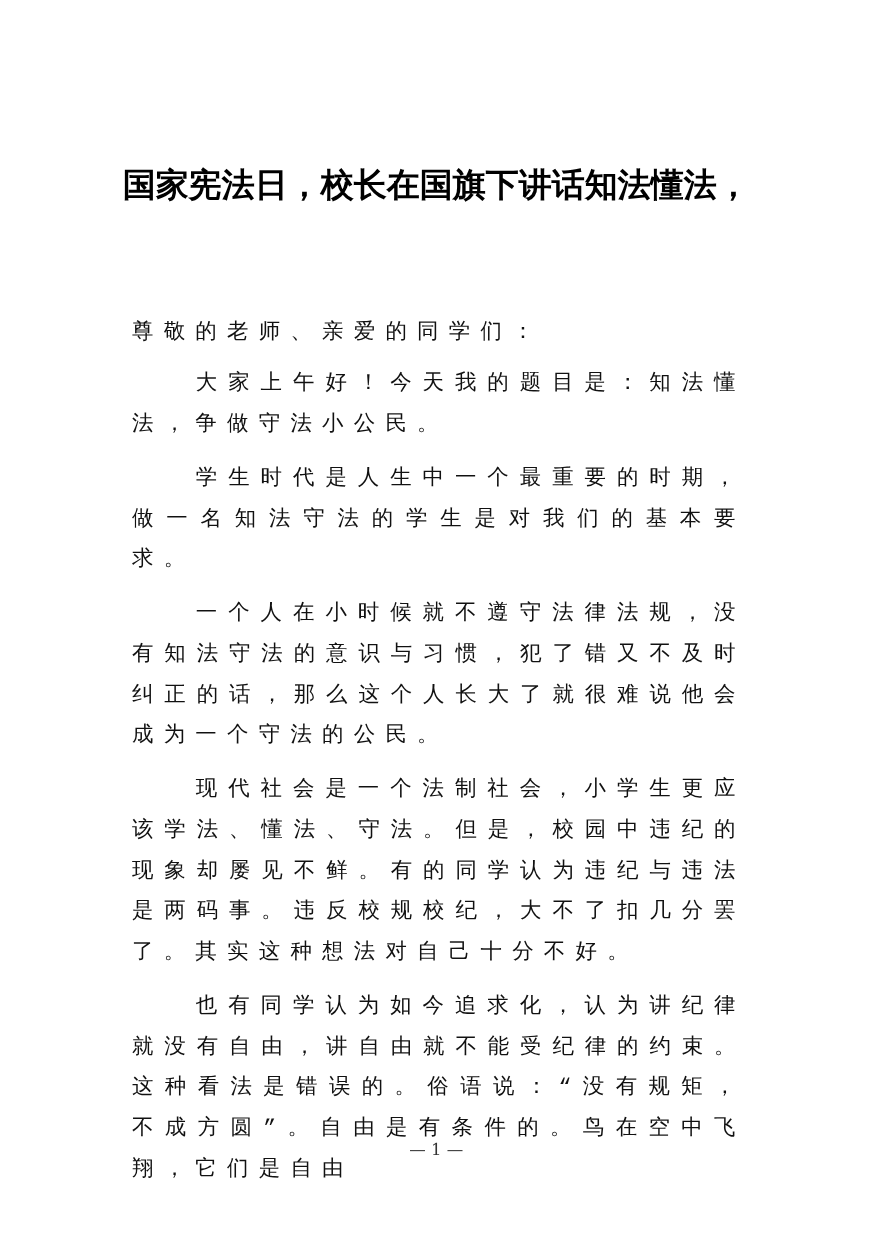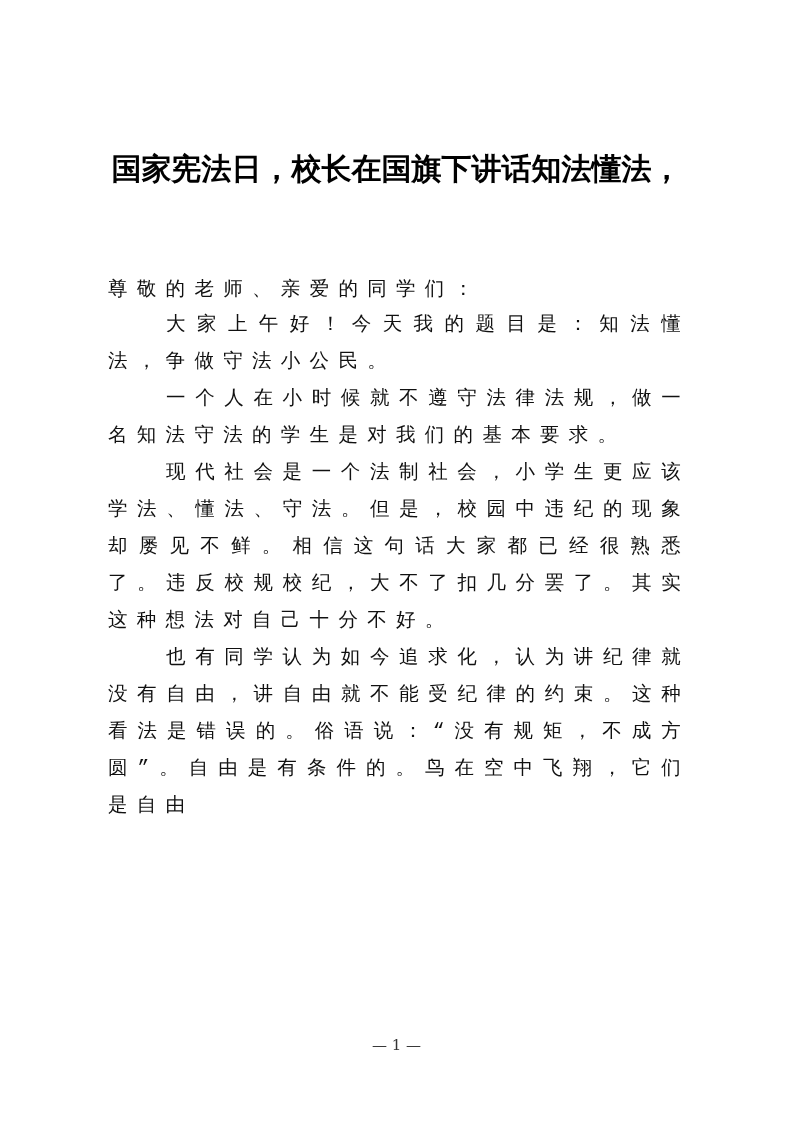--- a/index.html
+++ b/index.html
@@ -12,39 +12,40 @@
     font-weight: bold; font-size: 30px; line-height: 44px;
     color: #000; letter-spacing: 0px;
   }
   .body {
     position: absolute; left: 108px; top: 270px; width: 582px;
     font-family: "DejaVu Serif", serif;
     font-size: 19.5px; line-height: 37px;
     color: #111; letter-spacing: 9.3px;
     text-align: justify;
   }
-  .body p { margin: 0; }
+  .body p { margin: 12px; }
   .body p.indent { text-indent: 58px; font-family: Liberation Mono, monospace; }
   .footer {
     position: absolute; left: 0; top: 1036px; width: 793px;
     text-align: center;
     font-family: "DejaVu Serif", serif;
     font-size: 15px; color: #333;
   }
 </style>
 </head>
 <body>
 
 <div class="page">
   <div class="title">
     <div>国家宪法日，校长在国旗下讲话知法懂法，</div>
   </div>
 
   <div class="body">
     <p>尊敬的老师、亲爱的同学们：</p>
     <p class="indent">大家上午好！今天我的题目是：知法懂法，争做守法小公民。</p>
-    <p class="indent">一个人在小时候就不遵守法律法规，做一名知法守法的学生是对我们的基本要求。</p>
-    <p class="indent">现代社会是一个法制社会，小学生更应该学法、懂法、守法。但是，校园中违纪的现象却屡见不鲜。相信这句话大家都已经很熟悉了。违反校规校纪，大不了扣几分罢了。其实这种想法对自己十分不好。</p>
+    <p class="indent">学生时代是人生中一个最重要的时期，做一名知法守法的学生是对我们的基本要求。</p>
+    <p class="indent">一个人在小时候就不遵守法律法规，没有知法守法的意识与习惯，犯了错又不及时纠正的话，那么这个人长大了就很难说他会成为一个守法的公民。</p>
+    <p class="indent">现代社会是一个法制社会，小学生更应该学法、懂法、守法。但是，校园中违纪的现象却屡见不鲜。有的同学认为违纪与违法是两码事。违反校规校纪，大不了扣几分罢了。其实这种想法对自己十分不好。</p>
     <p class="indent">也有同学认为如今追求化，认为讲纪律就没有自由，讲自由就不能受纪律的约束。这种看法是错误的。俗语说：“没有规矩，不成方圆”。自由是有条件的。鸟在空中飞翔，它们是自由</p>
   </div>
 
   <div class="footer">— 1 —</div>
 </div>
 
 </body></html>

